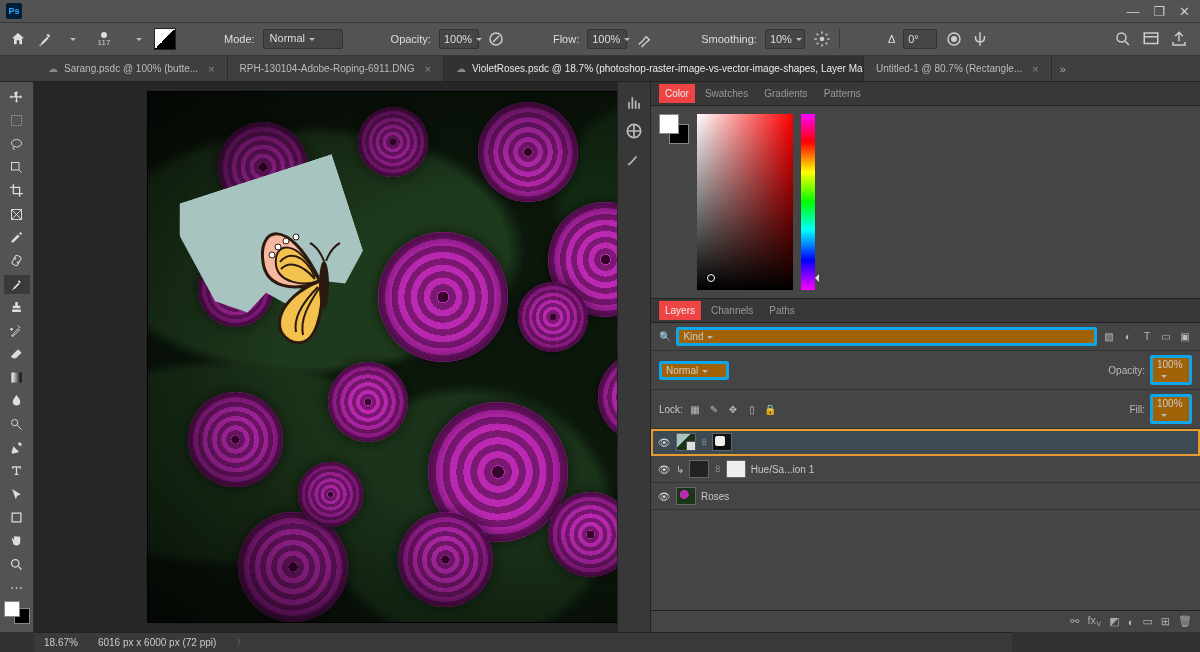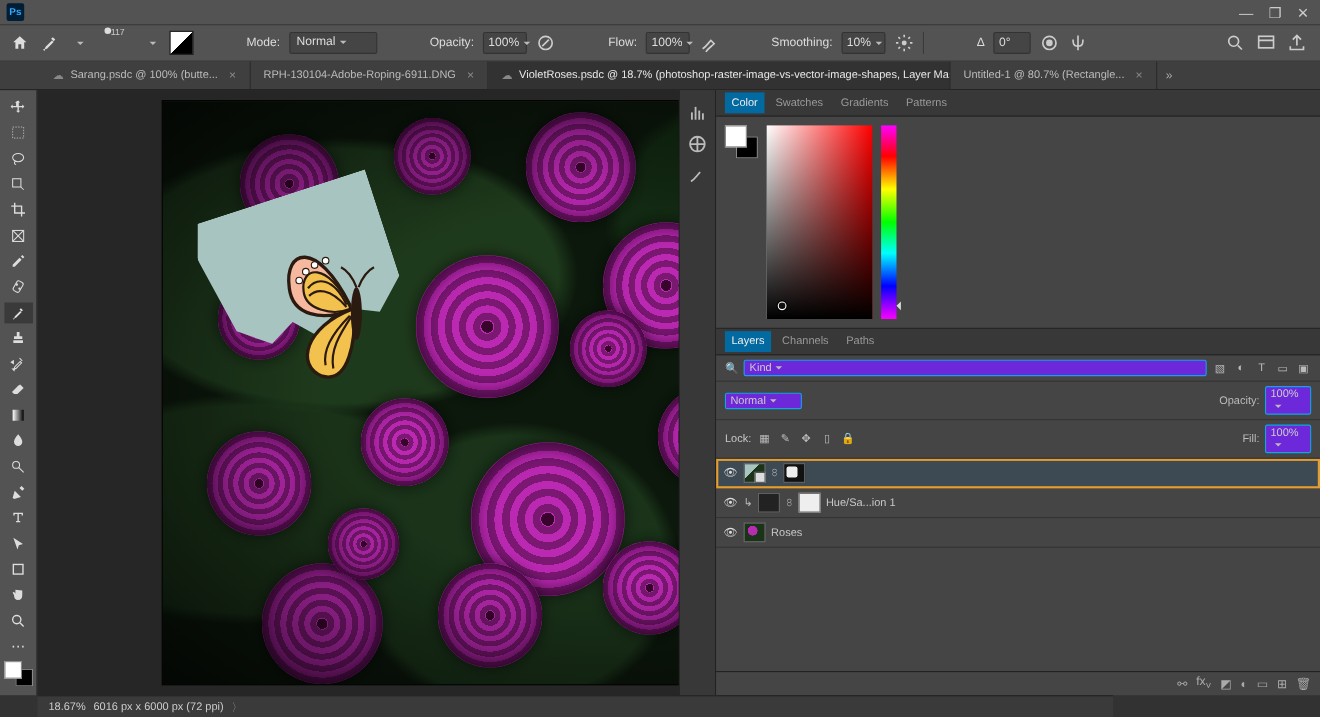--- a/index.html
+++ b/index.html
@@ -4,21 +4,21 @@
 <style>
 * { margin:0; padding:0; box-sizing:border-box; font-family:"Segoe UI",Tahoma,sans-serif; user-select:none; }
 body { width:1200px; height:652px; background:#323232; color:#c8c8c8; font-size:11px; overflow:hidden; position:relative; }
 .menubar { height:22px; background:#535353; display:flex; align-items:center; padding:0 6px; gap:2px; }
 .menubar .ps-icon { width:16px; height:16px; background:#001e36; color:#31a8ff; font-weight:bold; font-size:9px; display:flex; align-items:center; justify-content:center; border-radius:2px; margin-right:6px; }
 .menubar .mi { padding:3px 7px; cursor:default; }
 .win-ctrl { margin-left:auto; display:flex; gap:14px; padding-right:4px; color:#ccc; }
 .win-ctrl span { cursor:default; font-size:13px; }
 .optbar { height:34px; background:#535353; border-top:1px solid #383838; border-bottom:1px solid #383838; display:flex; align-items:center; padding:0 8px; gap:8px; }
 .optbar .home { width:20px; height:20px; display:flex; align-items:center; justify-content:center; }
-.optbar .brush-prev { width:32px; height:28px; display:flex; justify-content:center; }
+.optbar .brush-prev { width:32px; height:28px; display:flex; flex-direction:column; align-items:center; justify-content:center; }
 .optbar .brush-dot { width:6px; height:6px; background:#ddd; border-radius:50%; }
 .optbar .brush-sz { font-size:8px; color:#ccc; }
 .optbar .sq { width:22px; height:22px; background:linear-gradient(135deg,#fff 50%,#000 50%); border:1px solid #222; }
 .optbar .lbl { font-size:11px; color:#ddd;margin-left:40px; }
 .optbar select,.optbar .sel { background:#454545; border:1px solid #333; color:#ddd; font-size:11px; padding:2px 16px 2px 6px; height:20px; appearance:none; border-radius:2px; position:relative; }
 .optbar .val { background:#454545; border:1px solid #333; color:#ddd; padding:2px 4px; font-size:11px; width:40px; height:20px; border-radius:2px; display:inline-flex; align-items:center; }
 .optbar .ico { width:18px; height:18px; display:flex; align-items:center; justify-content:center; color:#ccc; }
 .optbar .sep { width:1px; height:20px; background:#3a3a3a; }
 .optbar .right { margin-left:auto; display:flex; gap:10px; padding-right:4px;}
 .tabbar { height:26px; background:#3f3f3f; display:flex; align-items:stretch; border-bottom:1px solid #222; padding-left:36px; }
@@ -53,50 +53,50 @@
 }
 .vignette { position:absolute; inset:0; background:radial-gradient(ellipse at 50% 50%, transparent 45%, rgba(0,0,0,.7) 100%); pointer-events:none;}
 .paint-swipe { position:absolute; left:38px; top:85px; width:170px; height:130px; background:#a8c4c0; transform:rotate(-18deg); clip-path:polygon(6% 0,100% 0,100% 78%,84% 98%,64% 86%,48% 100%,38% 86%,24% 96%,8% 80%,0 24%); }
 .butterfly { position:absolute; left:100px; top:115px; width:160px; height:150px; }
 .panel-dock { width:34px; background:#383838; border-left:1px solid #222; border-right:1px solid #222; display:flex; flex-direction:column; align-items:center; gap:10px; padding-top:12px; }
 .panel-dock .dk { width:20px; height:18px; display:flex; align-items:center; justify-content:center; color:#bbb; }
 .rightcol { display:flex; flex:1; }
 .panel-group { flex:1; display:flex; flex-direction:column; background:#454545; }
 .pg-tabs { height:24px; background:#383838; display:flex; align-items:center; gap:4px; padding:0 8px; font-size:10px; border-bottom:1px solid #222; }
 .pg-tabs .pt { padding:4px 6px; color:#999; }
-.pg-tabs .pt.active { color:#eee; background:#0369a1; }
+.pg-tabs .pt.active { color:#eee; background:#ef4444; }
 .color-panel { flex:0 0 auto; display:flex; padding:8px; gap:8px; }
 .color-sw { width:30px; height:30px; position:relative; }
 .color-sw .fg { position:absolute; width:20px; height:20px; background:#fff; border:1px solid #888; top:0; left:0; }
 .color-sw .bg { position:absolute; width:20px; height:20px; background:#000; border:1px solid #888; bottom:0; right:0; }
 .sv-box { width:96px; height:176px; background:linear-gradient(to top,#000,transparent),linear-gradient(to right,#fff,#f00); position:relative; }
 .sv-cursor{position:absolute; left:10px; bottom:8px; width:8px;height:8px;border:1px solid #fff;border-radius:50%;box-shadow:0 0 0 1px #000;}
 .hue-strip { width:14px; height:176px; background:linear-gradient(to bottom,#f0f,#f00 16%,#ff0 33%,#0f0 50%,#0ff 66%,#00f 83%,#f0f); position:relative;}
 .hue-strip::after{content:"";position:absolute;right:-4px;bottom:8px;border:4px solid transparent;border-right-color:#ddd;}
 .layers-panel { border-top:1px solid #222; display:flex; flex-direction:column; flex:1; min-height:0;}
 .lp-row { display:flex; align-items:center; gap:5px; padding:4px 8px; font-size:10px; border-bottom:1px solid #333;}
-.lp-row .sel { background:#6d28d9; border:1px solid #0ea5e9; color:#ccc; padding:1px 4px; font-size:10px; flex:1; border-radius:2px;}
+.lp-row .sel { background:#a16207; border:3px solid #0ea5e9; color:#ccc; padding:1px 4px; font-size:10px; flex:1; border-radius:2px;}
 .lp-row .mini { width:14px; height:14px; display:flex; align-items:center;justify-content:center; color:#bbb;}
 .lp-row .rlabel { margin-left:auto; color:#bbb;}
 .layer-list { flex:1; overflow:auto; }
 .layer { display:flex; align-items:center; gap:5px; padding:4px 6px; font-size:10px; border-bottom:1px solid #333; }
 .layer.sel { outline:2px solid #e69c2e; outline-offset:-2px; background:#3d4a54; }
 .layer .eye { width:14px; text-align:center; color:#ddd; }
 .layer .thumb { width:20px; height:18px; background:#222; border:1px solid #666; background-size:cover;}
 .layer .thumb.roses{ background:radial-gradient(circle at 40% 40%,#b82db0 0 30%,#1a3319 32%);}
 .layer .thumb.smart{ background:linear-gradient(135deg,#a8c4c0 40%,#1a3319 40%); position:relative;}
 .layer .thumb.smart::after{content:"";position:absolute;right:-1px;bottom:-1px;width:8px;height:8px;background:#ddd;border:1px solid #555;}
 .layer .mask { width:20px; height:18px; background:#111; border:1px solid #666; position:relative;}
 .layer .mask.white{background:#eee;}
 .layer .mask .blot{position:absolute;left:2px;top:2px;width:10px;height:10px;background:#eee;border-radius:2px;}
 .layer .link { color:#bbb; font-size:10px;}
 .layer .name { flex:1; white-space:nowrap; overflow:hidden; text-overflow:ellipsis;}
 .layer .fx { color:#bbb;}
 .lp-footer { height:22px; border-top:1px solid #222; display:flex; align-items:center; justify-content:flex-end; gap:8px; padding:0 8px; color:#aaa; font-size:11px;}
-.statusbar { position:absolute; left:34px; right:188px; bottom:0; height:20px; background:#3a3a3a; border-top:1px solid #222; display:flex; align-items:center; gap:7px; padding:0 10px; font-size:10px; color:#ccc;}
+.statusbar { position:absolute; left:34px; right:188px; bottom:0; height:20px; background:#3a3a3a; border-top:1px solid #222; display:flex; align-items:center; gap:20px; padding:0 10px; font-size:10px; color:#ccc;}
 .statusbar .chev{ color:#888;}
 .caret::after{content:"";display:inline-block;margin-left:4px;border:3px solid transparent;border-top-color:#bbb;transform:translateY(2px);}
 </style>
 </head>
 <body>
 
 <div class="menubar">
   <div class="ps-icon">Ps</div>
   <div class="win-ctrl">
     <span>—</span>

